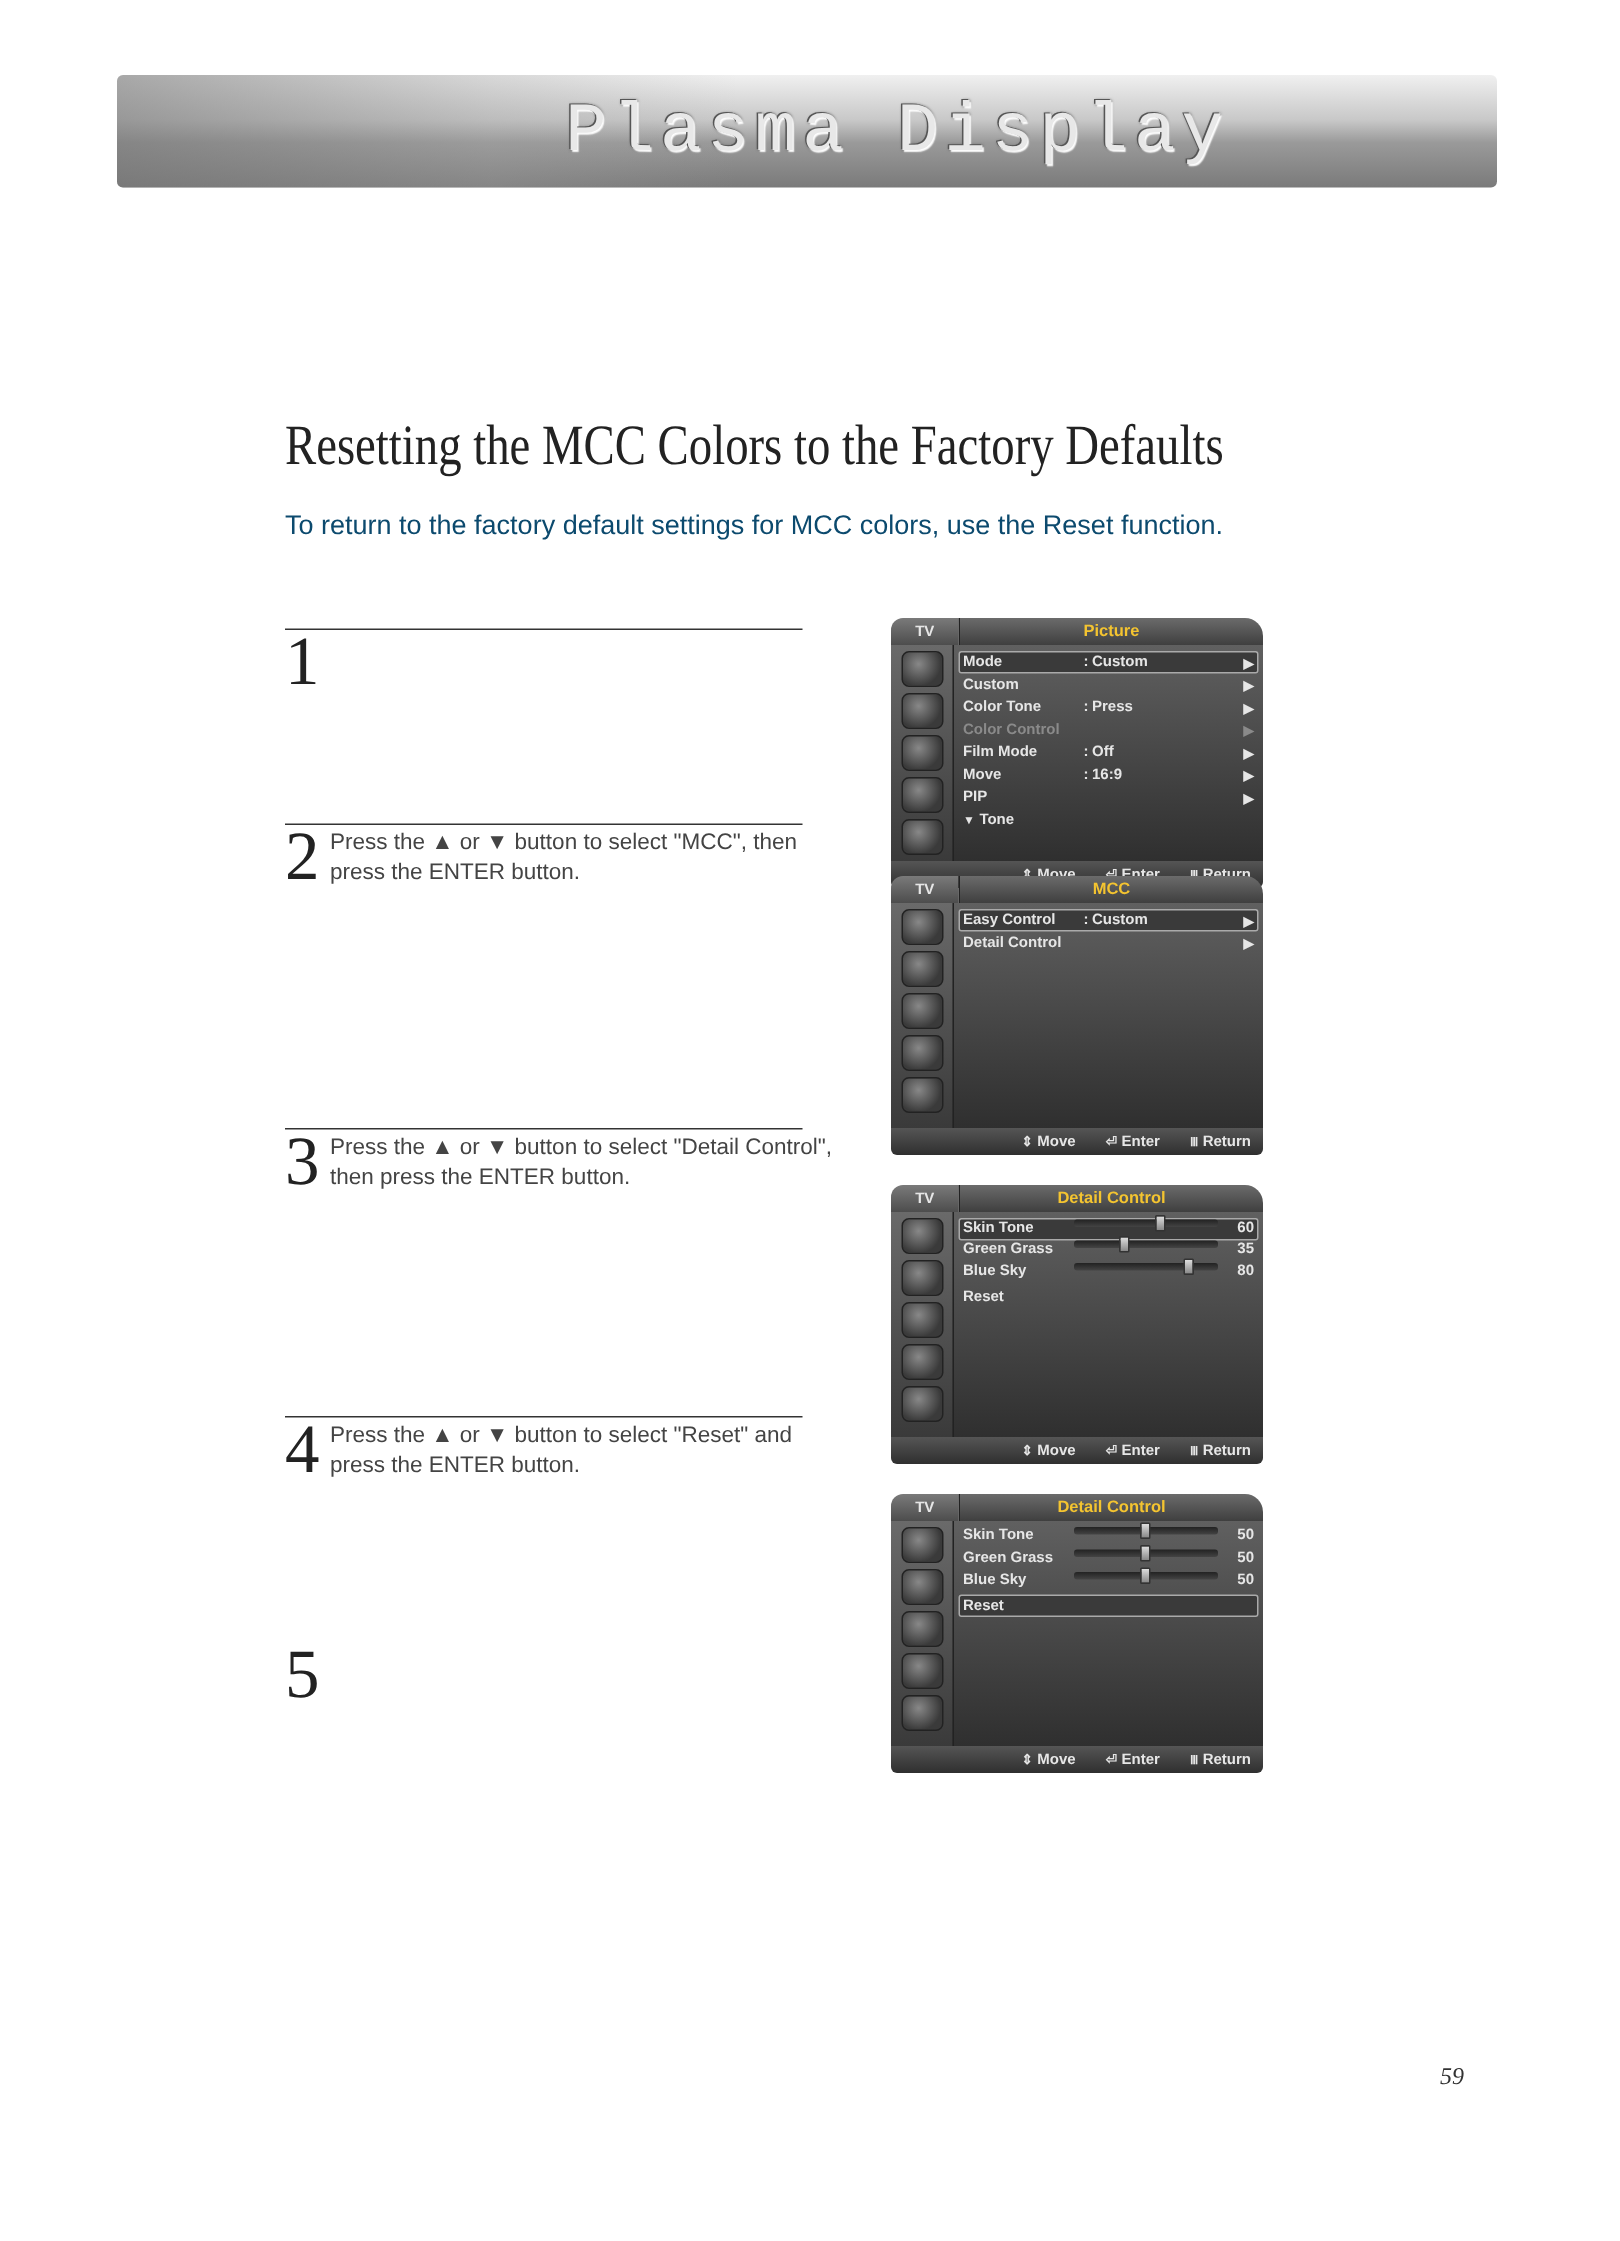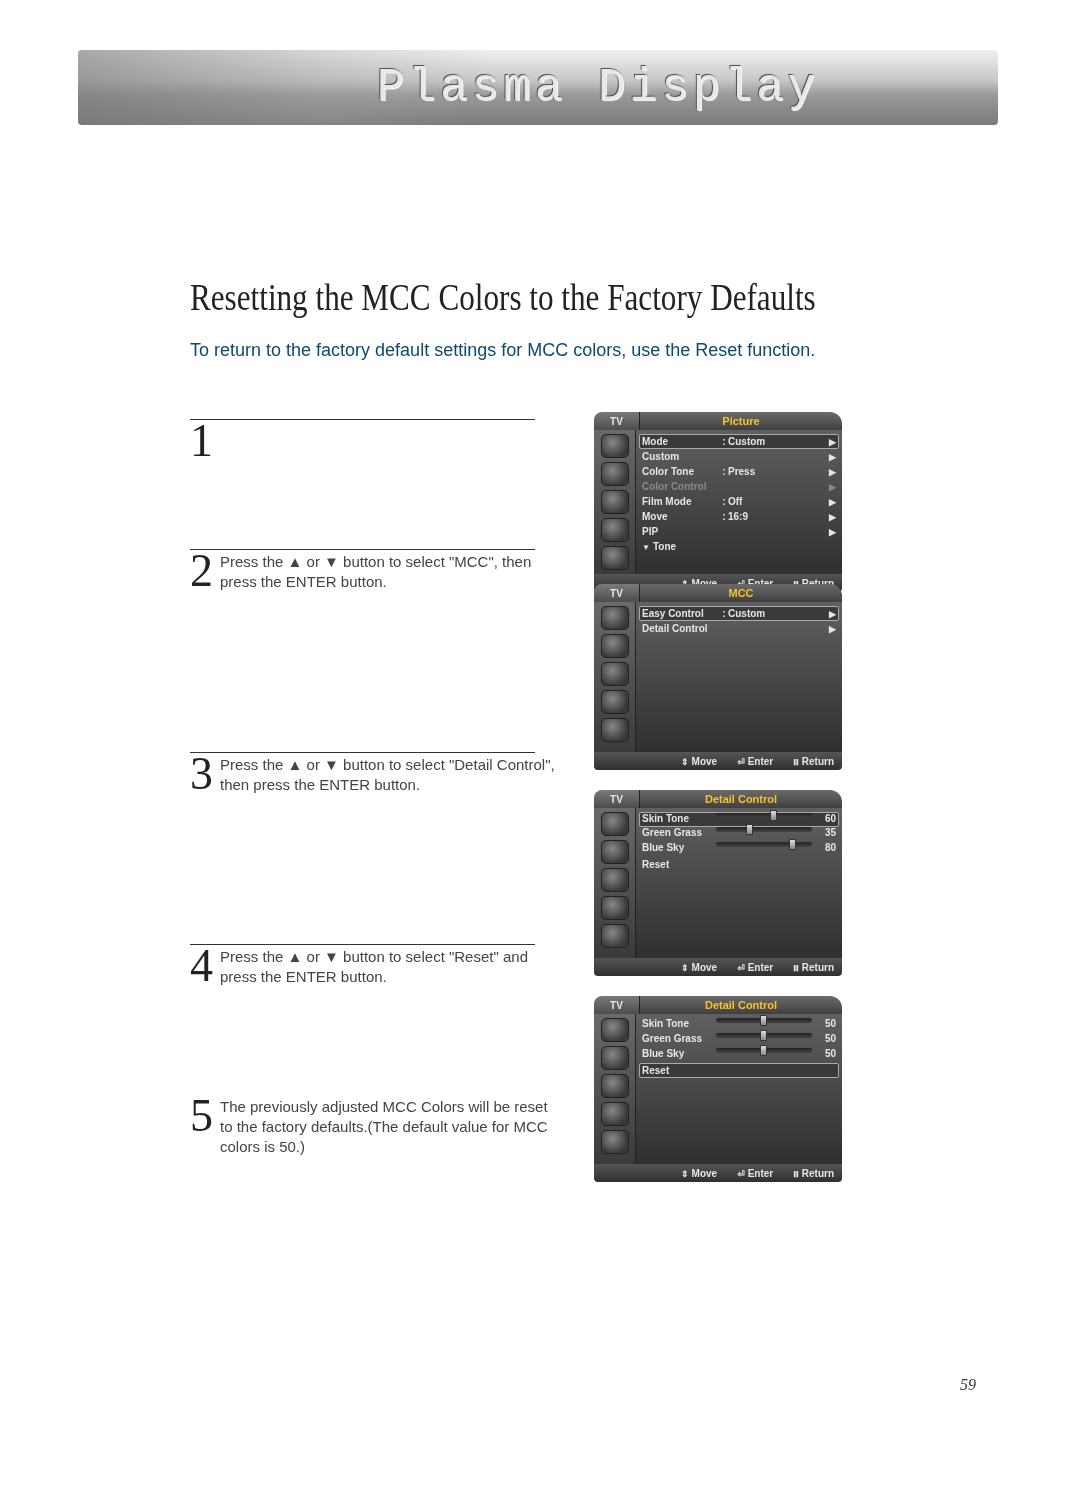--- a/index.html
+++ b/index.html
@@ -231,21 +231,20 @@
     <span class="num">3</span>
     <p>Press the ▲ or ▼ button to select "Detail Control", then press the ENTER button.</p>
   </div>
   <div class="step" id="step4">
     <hr>
     <span class="num">4</span>
     <p>Press the ▲ or ▼ button to select "Reset" and press the ENTER button.</p>
   </div>
   <div class="step" id="step5">
     <span class="num">5</span>
-    <p>The previously adjusted MCC Colors will be reset to the factory defaults.(The default value for MCC colors is 50.)</p>
   </div>
 </div>
 
 <div class="osd" id="osd1">
   <div class="header">
     <div class="tab-tv">TV</div>
     <div class="tab-title">Picture</div>
   </div>
   <div class="body">
     <div class="sidebar">

